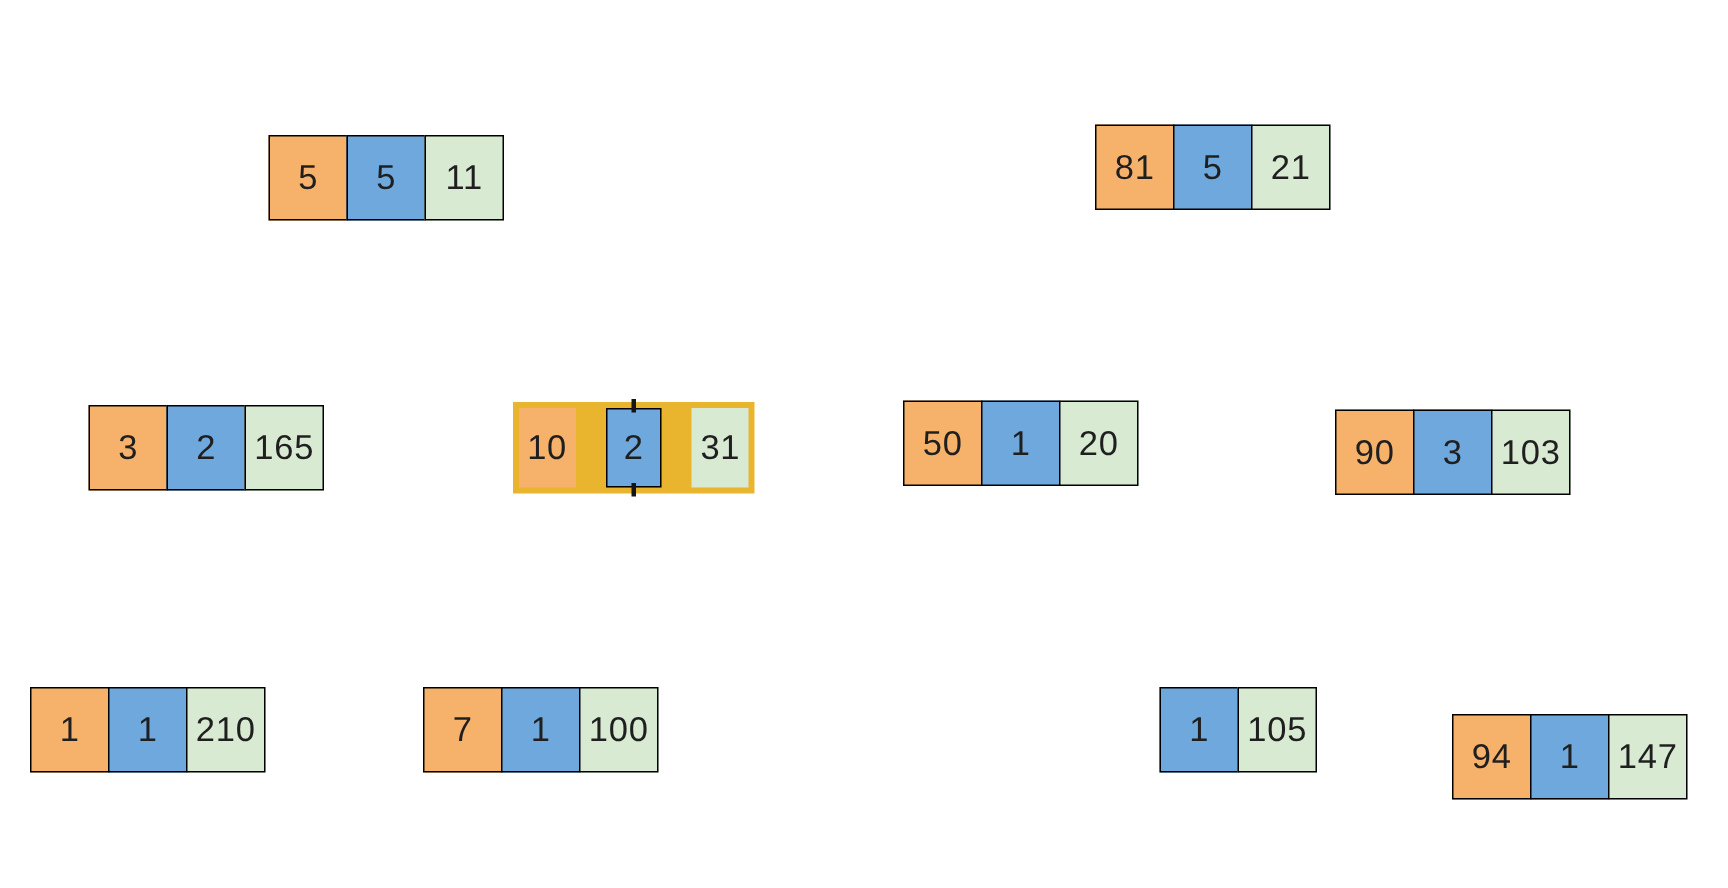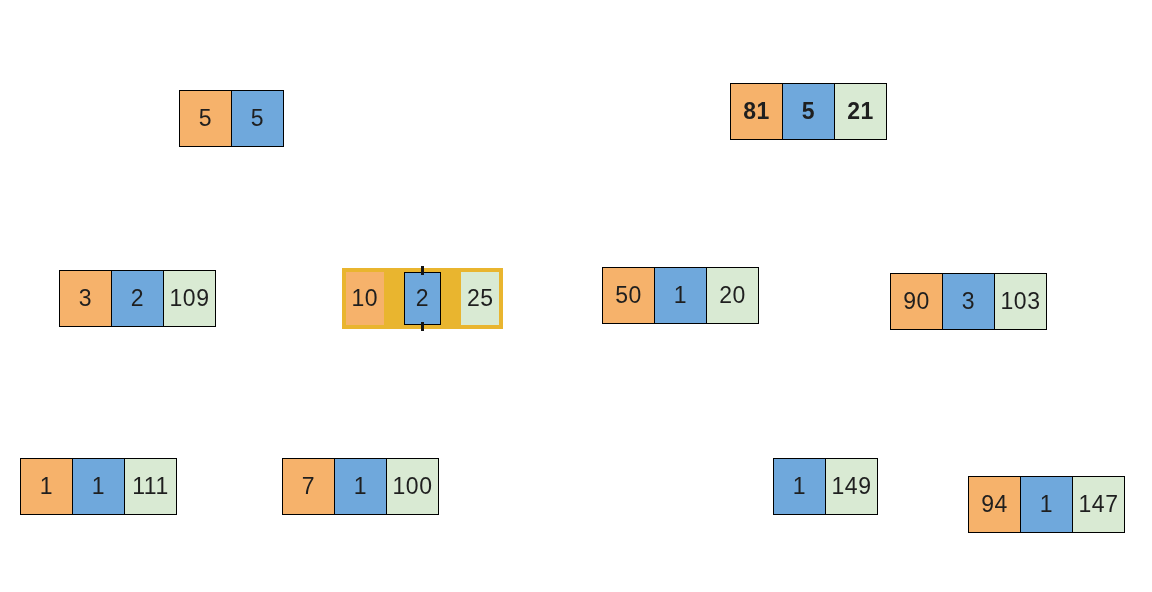--- a/index.html
+++ b/index.html
@@ -68,68 +68,69 @@
   .tick.tick-bottom { bottom: -2px; }
 </style>
 </head>
 <body>
 
 <div class="stage">
 
 <div class="node" style="left: 179px; top: 90px;">
       <div class="cell left">5</div>
       <div class="cell middle">5</div>
+      <div class="cell right">11</div>
 
     </div>
-    <div class="node" style="left: 730px; top: 83px; font-weight: bold;">
+    <div class="node" style="left: 730px; top: 83px;">
       <div class="cell left">81</div>
       <div class="cell middle">5</div>
       <div class="cell right">21</div>
 
     </div>
     <div class="node" style="left: 59px; top: 270px;">
       <div class="cell left">3</div>
       <div class="cell middle">2</div>
-      <div class="cell right">109</div>
+      <div class="cell right">165</div>
 
     </div>
     <div class="node hl" style="left: 342px; top: 268px;">
       <div class="cell left">10</div>
       <div class="cell middle">2</div>
-      <div class="cell right">25</div>
+      <div class="cell right">31</div>
       <span class="tick tick-top"></span>
       <span class="tick tick-bottom"></span>
     </div>
     <div class="node" style="left: 602px; top: 267px;">
       <div class="cell left">50</div>
       <div class="cell middle">1</div>
       <div class="cell right">20</div>
 
     </div>
     <div class="node" style="left: 890px; top: 273px;">
       <div class="cell left">90</div>
       <div class="cell middle">3</div>
       <div class="cell right">103</div>
 
     </div>
     <div class="node" style="left: 20px; top: 458px;">
       <div class="cell left">1</div>
       <div class="cell middle">1</div>
-      <div class="cell right">111</div>
+      <div class="cell right">210</div>
 
     </div>
     <div class="node" style="left: 282px; top: 458px;">
       <div class="cell left">7</div>
       <div class="cell middle">1</div>
       <div class="cell right">100</div>
 
     </div>
     <div class="node" style="left: 773px; top: 458px;">
       <div class="cell middle">1</div>
-      <div class="cell right">149</div>
+      <div class="cell right">105</div>
 
     </div>
     <div class="node" style="left: 968px; top: 476px;">
       <div class="cell left">94</div>
       <div class="cell middle">1</div>
       <div class="cell right">147</div>
 
     </div>
   </div>
 

